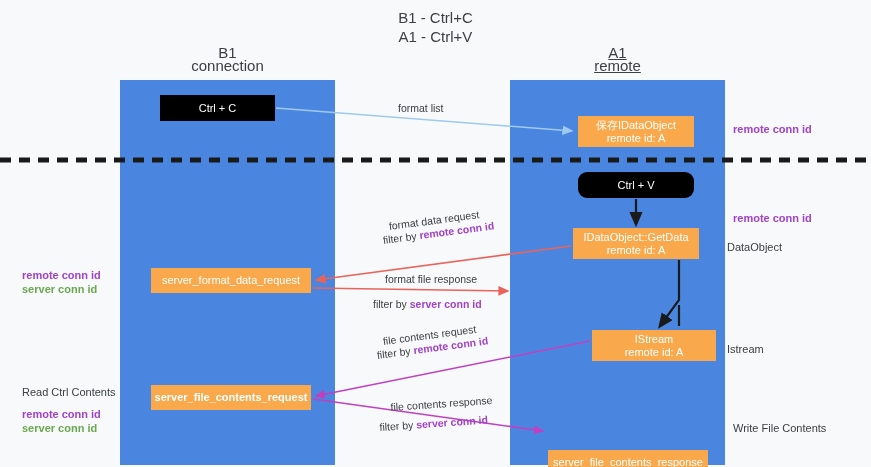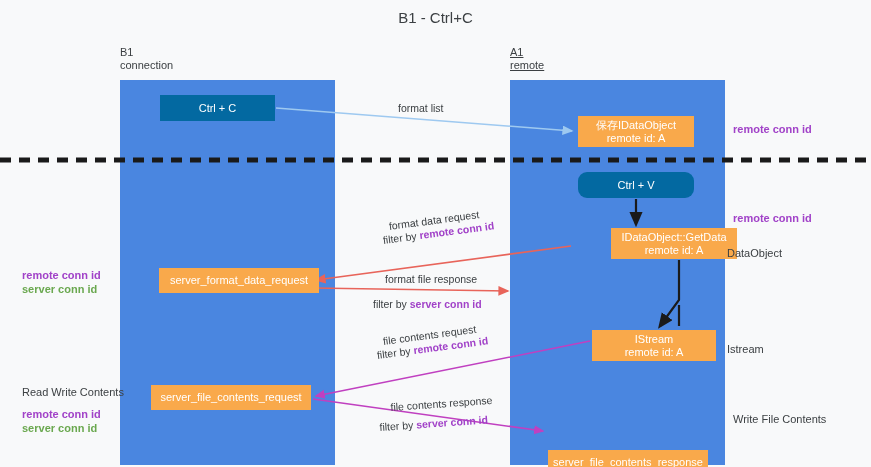--- a/index.html
+++ b/index.html
@@ -12,62 +12,62 @@
   }
   #stage{position:absolute;left:0;top:0;width:871px;height:467px;}
 
   
   .lane{position:absolute;background:#4a86e0;}
   #lane-b1{left:120px;top:80px;width:215px;height:385px;}
   #lane-a1{left:510px;top:80px;width:215px;height:385px;}
 
   
   .lane-header{
-    position:absolute;color:#3c4043;
-    font-size:11px;line-height:13px;width:215px;
+    position:absolute;text-align:center;color:#3c4043;
+    font-size:15px;line-height:13px;width:215px;
   }
   #hdr-b1{left:120px;top:46px;}
   #hdr-a1{left:510px;top:46px;text-decoration:underline;}
 
   #title{
     position:absolute;left:0;top:8px;width:871px;text-align:center;
     color:#3c4043;font-size:15px;line-height:19px;
   }
 
   
   .box{
     position:absolute;display:flex;flex-direction:column;
     align-items:center;justify-content:center;
     color:#ffffff;font-size:11px;line-height:13px;text-align:center;
     box-sizing:border-box;
   }
-  .green{background:#0369a1;}
+  .green{background:#000000;}
   .orange{background:#f9a94b;}
 
   #box-ctrlc{left:160px;top:95px;width:115px;height:26px;}
   #box-save-ido{left:578px;top:116px;width:116px;height:31px;}
   #box-ctrlv{left:578px;top:172px;width:116px;height:26px;border-radius:9px;}
-  #box-getdata{left:573px;top:228px;width:126px;height:31px;margin-left:38px;}
-  #box-sfdreq{left:151px;top:268px;width:160px;height:25px;margin-left:8px;}
+  #box-getdata{left:573px;top:228px;width:126px;height:31px;}
+  #box-sfdreq{left:151px;top:268px;width:160px;height:25px;}
   #box-sfdresp{left:513px;top:278px;width:160px;height:25px;}
   #box-istream{left:592px;top:330px;width:124px;height:31px;}
-  #box-sfcreq{left:151px;top:385px;width:160px;height:25px;}
+  #box-sfcreq{left:151px;top:385px;width:160px;height:25px;font-weight:bold;}
   #box-sfcresp{left:548px;top:418px;width:160px;height:25px;margin-top:32px;}
 
   
   .side{position:absolute;font-size:11px;line-height:14px;color:#3c4043;}
   .purple{color:#a142c8;font-weight:bold;}
   .green-txt{color:#6aa84f;font-weight:bold;}
   .plain{color:#3c4043;font-weight:normal;}
 
   #ann-remote-1{left:733px;top:122px;}
   #ann-remote-2{left:733px;top:211px;}
-  #ann-dataobject{left:727px;top:246px;}
+  #ann-dataobject{left:727px;top:240px;}
   #ann-istream{left:727px;top:342px;}
-  #ann-writefile{left:733px;top:412px;}
+  #ann-writefile{left:733px;top:421px;}
 
   #ann-left-1{left:22px;top:268px;text-align:left;}
   #ann-left-2{left:22px;top:385px;text-align:left;}
 
   
   .edge-label{position:absolute;font-size:10.5px;line-height:14px;color:#3c4043;white-space:nowrap;}
   #lbl-format-list{left:398px;top:101px;}
   #lbl-fdreq{left:388px;top:219px;transform:rotate(-7.5deg);transform-origin:left top;}
   #lbl-fdreq2{left:382px;top:233px;transform:rotate(-7.5deg);transform-origin:left top;}
   #lbl-fdresp{left:385px;top:272px;}
@@ -79,20 +79,21 @@
 
   svg#wires{position:absolute;left:0;top:0;width:871px;height:467px;pointer-events:none;}
 </style>
 </head>
 <body>
 
 <div id="stage">
 
   <div id="title">
     <div>B1 - Ctrl+C</div>
+    <div>A1 - Ctrl+V</div>
   </div>
 
   <div class="lane-header" id="hdr-b1">
     <div>B1</div>
     <div>connection</div>
   </div>
   <div class="lane-header" id="hdr-a1">
     <div>A1</div>
     <div>remote</div>
   </div>
@@ -190,18 +191,18 @@
   <div class="side" id="ann-dataobject">DataObject</div>
   <div class="side" id="ann-istream">Istream</div>
   <div class="side" id="ann-writefile">Write File Contents</div>
 
   <div class="side" id="ann-left-1">
     <div class="purple">remote conn id</div>
     <div class="green-txt">server conn id</div>
   </div>
 
   <div class="side" id="ann-left-2">
-    <div class="plain" style="margin-bottom:8px;">Read Write Contents</div>
+    <div class="plain" style="margin-bottom:8px;">Read Ctrl Contents</div>
     <div class="purple">remote conn id</div>
     <div class="green-txt">server conn id</div>
   </div>
 
 </div>
 
 </body></html>

